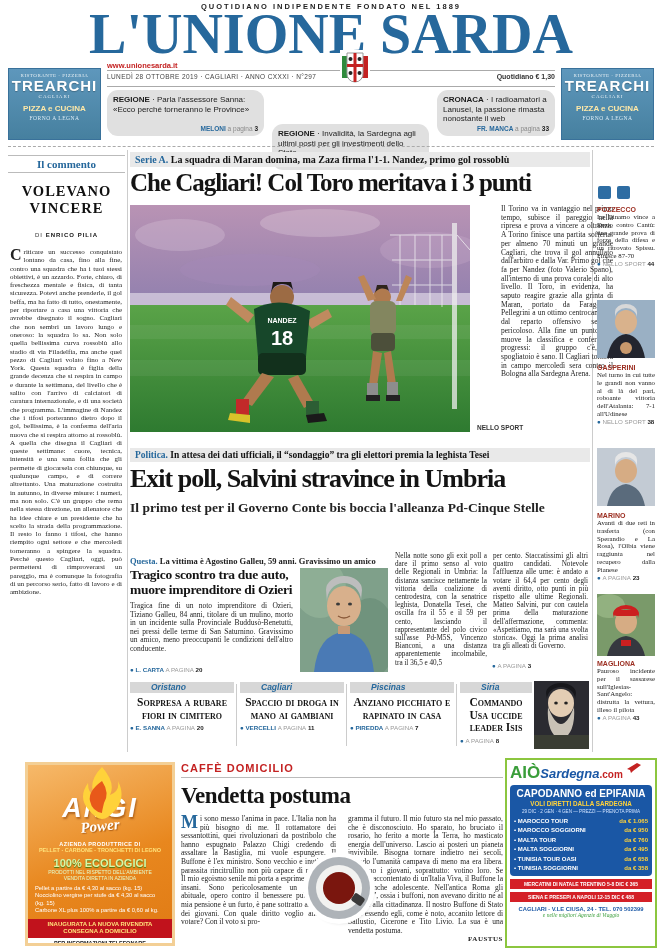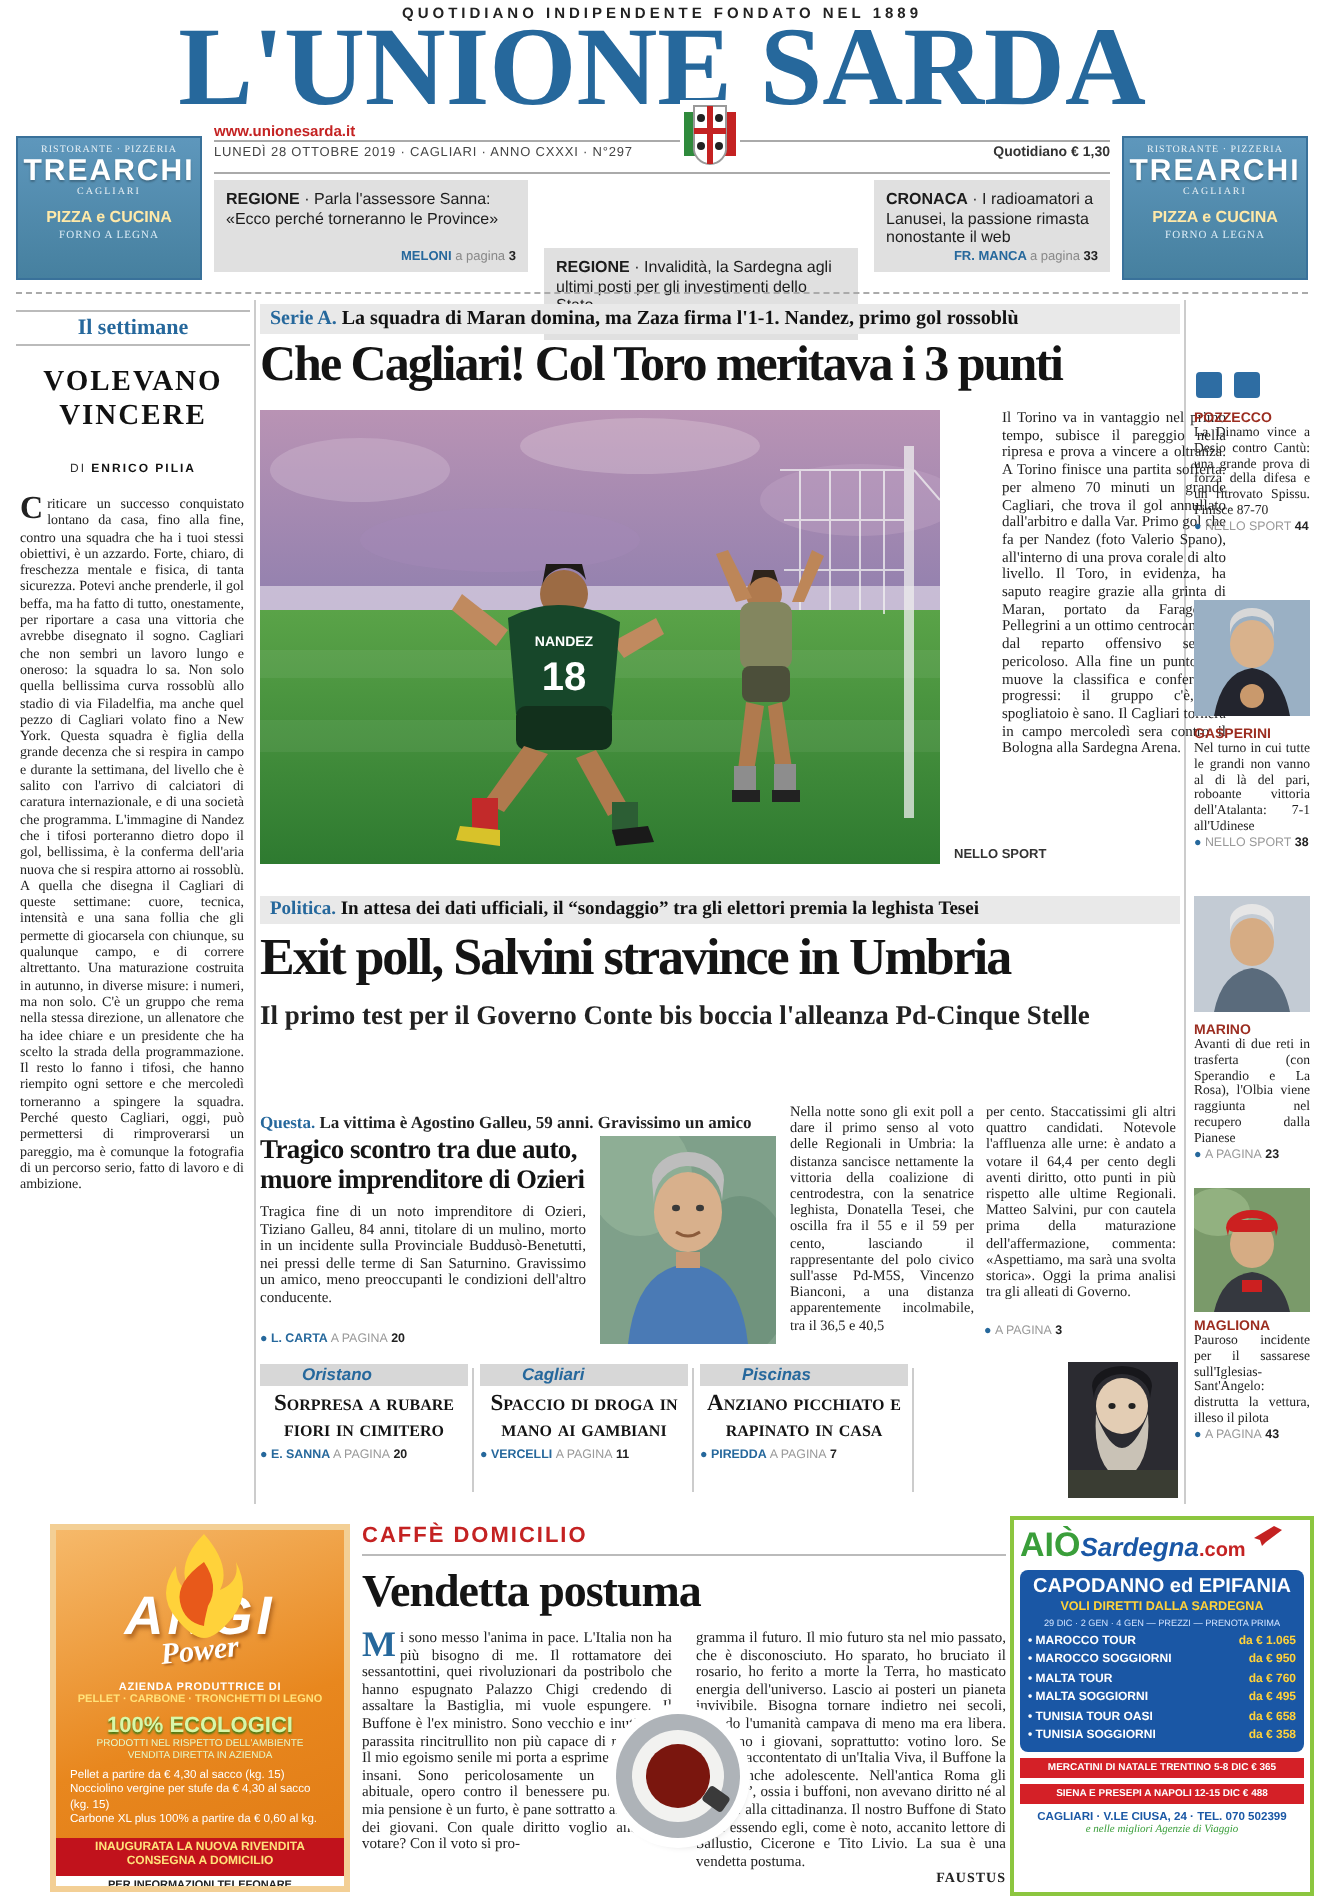--- a/index.html
+++ b/index.html
@@ -21,21 +21,21 @@
   .trearchi{width:93px;height:72px;background:linear-gradient(#5e97bc,#46809f);
             border:1px solid #39719a;color:#fff;text-align:center;padding-top:4px;box-sizing:border-box;}
   .tre-top{font-size:5px;letter-spacing:.5px;opacity:.85;}
   .tre-name{font-size:15px;font-weight:bold;letter-spacing:1px;line-height:16px;
             text-shadow:0 1px 1px rgba(0,0,0,.25);font-family:"Liberation Sans",sans-serif;}
   .tre-city{font-size:5px;letter-spacing:1px;opacity:.85;}
   .tre-l1{font-size:8px;font-weight:bold;color:#ffe9a8;margin-top:5px;font-family:"Liberation Sans",sans-serif;}
   .tre-l2{font-size:5.5px;letter-spacing:.5px;color:#dcecf6;margin-top:2px;}
   
   .teaser{top:90px;height:46px;background:#e0e0e0;padding:5px 6px;box-sizing:border-box;
-          font-family:"Liberation Sans",sans-serif;}
+          font-family:"Liberation Sans",sans-serif;border-radius:11px;}
   .teaser-txt{font-size:8px;line-height:9.5px;color:#1c1c1c;}
   .teaser-sec{font-weight:bold;}
   .teaser-by{position:absolute;right:6px;bottom:4px;font-size:6.5px;color:#26689c;font-weight:bold;}
   .teaser-by .pg{color:#888;font-weight:normal;}
   .teaser-by .pn{color:#222;font-weight:bold;}
   
   .commento-label{top:155px;left:8px;width:117px;text-align:center;font-size:11px;font-weight:bold;
                   color:#26689c;border-top:1px solid #bbb;border-bottom:1px solid #bbb;padding:2px 0;}
   .commento-title{top:183px;left:8px;width:117px;text-align:center;font-size:14.5px;font-weight:bold;
                   letter-spacing:1px;line-height:17px;color:#111;}
@@ -181,21 +181,21 @@
     <div class="teaser-txt"><span class="teaser-sec">REGIONE</span><span> · Invalidità, la Sardegna agli ultimi posti per gli investimenti dello Stato</span></div>
     <div class="teaser-by"><span>COSSU</span> <span class="pg">a pagina</span> <span class="pn">8</span></div>
   </div>
   <div class="abs teaser" style="left:437px;width:118px;">
     <div class="teaser-txt"><span class="teaser-sec">CRONACA</span><span> · I radioamatori a Lanusei, la passione rimasta nonostante il web</span></div>
     <div class="teaser-by"><span>FR. MANCA</span> <span class="pg">a pagina</span> <span class="pn">33</span></div>
   </div>
 
   <div class="abs" style="left:8px;top:146px;width:646px;border-top:1px dashed #aaa;"></div>
 
-  <div class="abs commento-label">Il settimane</div>
+  <div class="abs commento-label">Il commento</div>
   <div class="abs commento-title">VOLEVANO VINCERE</div>
   <div class="abs commento-by sans">
     <span>DI</span> <b>ENRICO PILIA</b>
   </div>
   <div class="abs commento-body just">Criticare un successo conquistato lontano da casa, fino alla fine, contro una squadra che ha i tuoi stessi obiettivi, è un azzardo. Forte, chiaro, di freschezza mentale e fisica, di tanta sicurezza. Potevi anche prenderle, il gol beffa, ma ha fatto di tutto, onestamente, per riportare a casa una vittoria che avrebbe disegnato il sogno. Cagliari che non sembri un lavoro lungo e oneroso: la squadra lo sa. Non solo quella bellissima curva rossoblù allo stadio di via Filadelfia, ma anche quel pezzo di Cagliari volato fino a New York. Questa squadra è figlia della grande decenza che si respira in campo e durante la settimana, del livello che è salito con l'arrivo di calciatori di caratura internazionale, e di una società che programma. L'immagine di Nandez che i tifosi porteranno dietro dopo il gol, bellissima, è la conferma dell'aria nuova che si respira attorno ai rossoblù. A quella che disegna il Cagliari di queste settimane: cuore, tecnica, intensità e una sana follia che gli permette di giocarsela con chiunque, su qualunque campo, e di correre altrettanto. Una maturazione costruita in autunno, in diverse misure: i numeri, ma non solo. C'è un gruppo che rema nella stessa direzione, un allenatore che ha idee chiare e un presidente che ha scelto la strada della programmazione. Il resto lo fanno i tifosi, che hanno riempito ogni settore e che mercoledì torneranno a spingere la squadra. Perché questo Cagliari, oggi, può permettersi di rimproverarsi un pareggio, ma è comunque la fotografia di un percorso serio, fatto di lavoro e di ambizione.</div>
 
   <div class="abs vline" style="left:127px;top:150px;height:602px;"></div>
   <div class="abs vline" style="left:592px;top:150px;height:602px;"></div>
 
   <div class="abs strip" style="top:152px;">
@@ -311,20 +311,25 @@
   <div class="abs" style="left:240px;top:682px;width:104px;">
     <div class="mini-label">Cagliari</div>
     <div class="mini-head">Spaccio di droga in mano ai gambiani</div>
     <div class="byline" style="margin-top:3px;">● <span>VERCELLI</span> <span class="pg">A PAGINA</span> <span class="pn">11</span></div>
   </div>
   <div class="abs" style="left:350px;top:682px;width:104px;">
     <div class="mini-label">Piscinas</div>
     <div class="mini-head">Anziano picchiato e rapinato in casa</div>
     <div class="byline" style="margin-top:3px;">● <span>PIREDDA</span> <span class="pg">A PAGINA</span> <span class="pn">7</span></div>
   </div>
+  <div class="abs" style="left:460px;top:682px;width:72px;">
+    <div class="mini-label">Siria</div>
+    <div class="mini-head">Commando Usa uccide leader Isis</div>
+    <div class="byline" style="margin-top:3px;">● <span class="pg">A PAGINA</span> <span class="pn">8</span></div>
+  </div>
   <div class="abs vline" style="left:236px;top:684px;height:62px;"></div>
   <div class="abs vline" style="left:346px;top:684px;height:62px;"></div>
   <div class="abs vline" style="left:456px;top:684px;height:62px;"></div>
 
   <div class="abs photo-siria">
     <svg width="55" height="68" viewBox="0 0 55 68">
       <rect width="55" height="68" fill="#2b2b31"></rect>
       <ellipse cx="27" cy="22" rx="13" ry="14" fill="#e3cdb4"></ellipse>
       <path d="M13 18 a14 12 0 0 1 28 0 l1 -6 a15 10 0 0 0 -30 0 z" fill="#17171b"></path>
       <path d="M14 26 q13 34 26 0 q2 26 -13 34 q-15 -8 -13 -34z" fill="#c9c2b6"></path>

